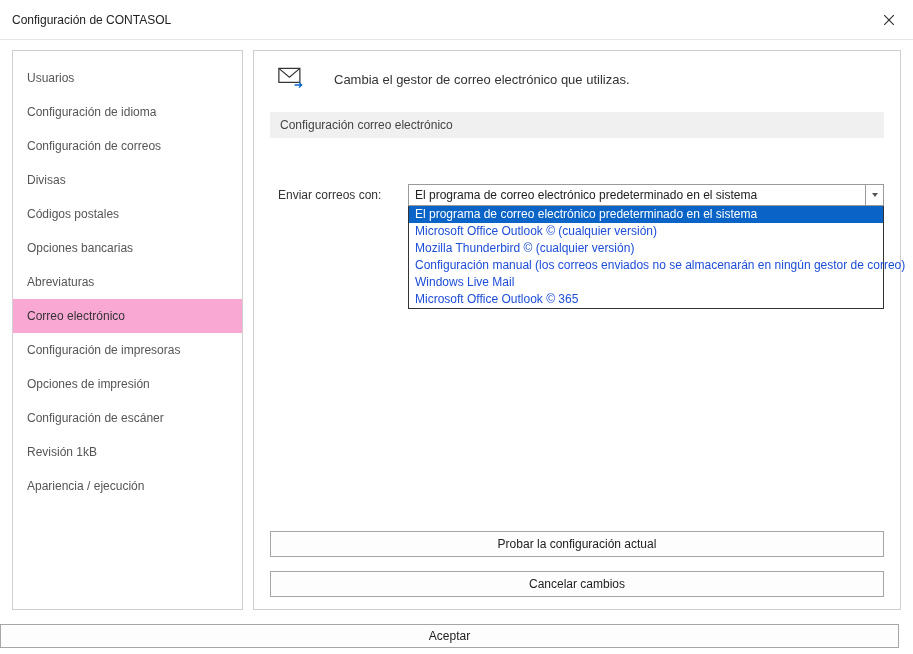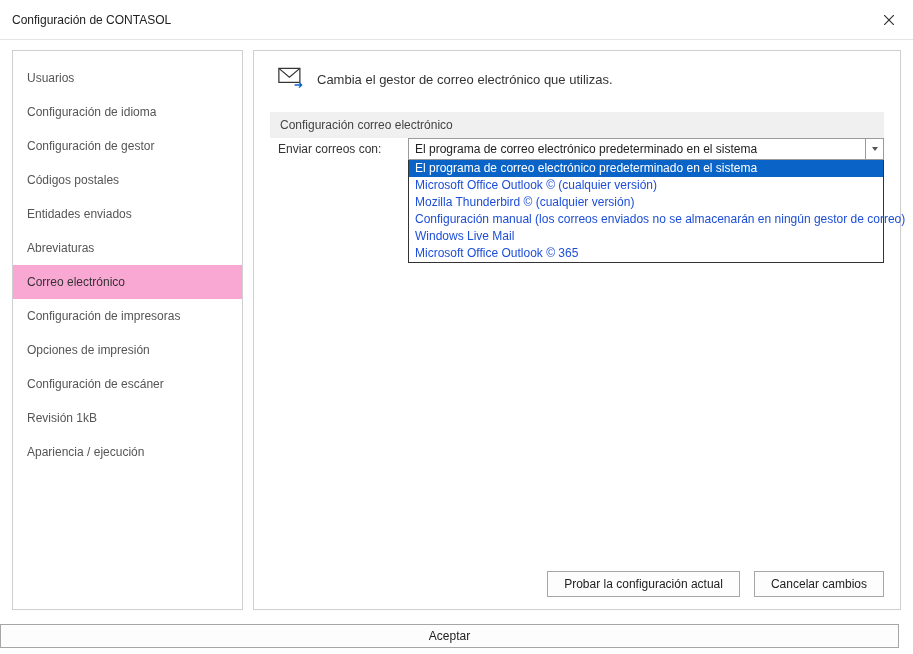--- a/index.html
+++ b/index.html
@@ -67,40 +67,42 @@
       border: 1px solid #cfcfcf;
       background: #fff;
       position: relative;
       display: flex;
       flex-direction: column;
       padding: 16px 16px 12px 16px;
     }
     .header-row {
       display: flex;
       align-items: center;
-      gap: 11px;
+      gap: 28px;
       margin-bottom: 20px;
       padding-left: 8px;
     }
     .header-icon svg { width: 28px; height: 22px; }
     .header-text {
       color: #333;
       font-size: 13px;
     }
     .section-band {
       background: #f0f0f0;
       padding: 6px 10px;
       color: #444;
       font-size: 12px;
+      margin-bottom: 18px;
     }
     .form-row {
       display: flex;
       align-items: flex-start;
       padding-left: 8px;
       position: relative;
+      margin-top: 28px;
     }
     .form-label {
       width: 130px;
       color: #333;
       font-size: 12px;
       padding-top: 4px;
     }
     .select-wrap {
       flex: 1;
       position: relative;
@@ -153,23 +155,24 @@
       white-space: nowrap;
       cursor: pointer;
     }
     .dropdown-option.highlight {
       background: #0a64c7;
       color: #fff;
     }
     .panel-footer {
       margin-top: auto;
       display: flex;
-      justify-content: flex-end;
+      justify-content: center;
       gap: 14px;
       padding-top: 10px;
+      flex-direction: column;
     }
     .btn {
       border: 1px solid #a6a6a6;
       background: #fdfdfd;
       padding: 5px 16px;
       font-size: 12px;
       color: #222;
       cursor: pointer;
       min-width: 110px;
       text-align: center;
@@ -203,23 +206,24 @@
       <line x1="10" y1="0" x2="0" y2="10" stroke="#333" stroke-width="1.2"></line>
     </svg>
   </div>
 </div>
 
 <div class="content-area">
 
   <div class="sidebar" id="sidebar">
       <div class="sidebar-item">Usuarios</div>
       <div class="sidebar-item">Configuración de idioma</div>
-      <div class="sidebar-item">Configuración de gestor</div>
+      <div class="sidebar-item">Configuración de correos</div>
+      <div class="sidebar-item">Divisas</div>
       <div class="sidebar-item">Códigos postales</div>
-      <div class="sidebar-item">Entidades enviados</div>
+      <div class="sidebar-item">Opciones bancarias</div>
       <div class="sidebar-item">Abreviaturas</div>
       <div class="sidebar-item active">Correo electrónico</div>
       <div class="sidebar-item">Configuración de impresoras</div>
       <div class="sidebar-item">Opciones de impresión</div>
       <div class="sidebar-item">Configuración de escáner</div>
       <div class="sidebar-item">Revisión 1kB</div>
       <div class="sidebar-item">Apariencia / ejecución</div>
     </div>
 
   <div class="main-panel">

